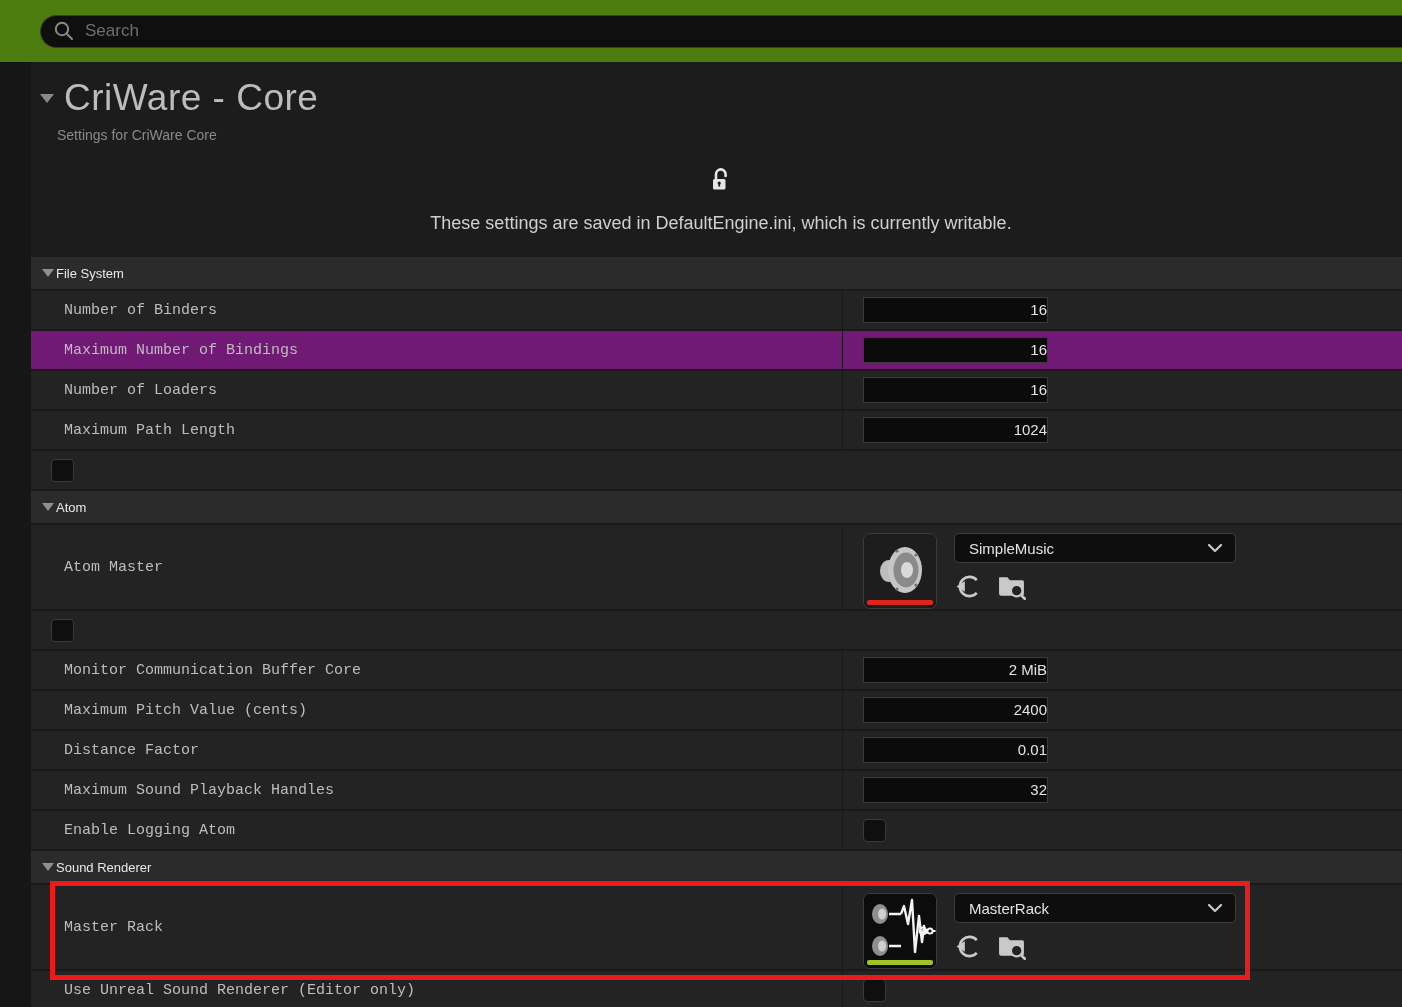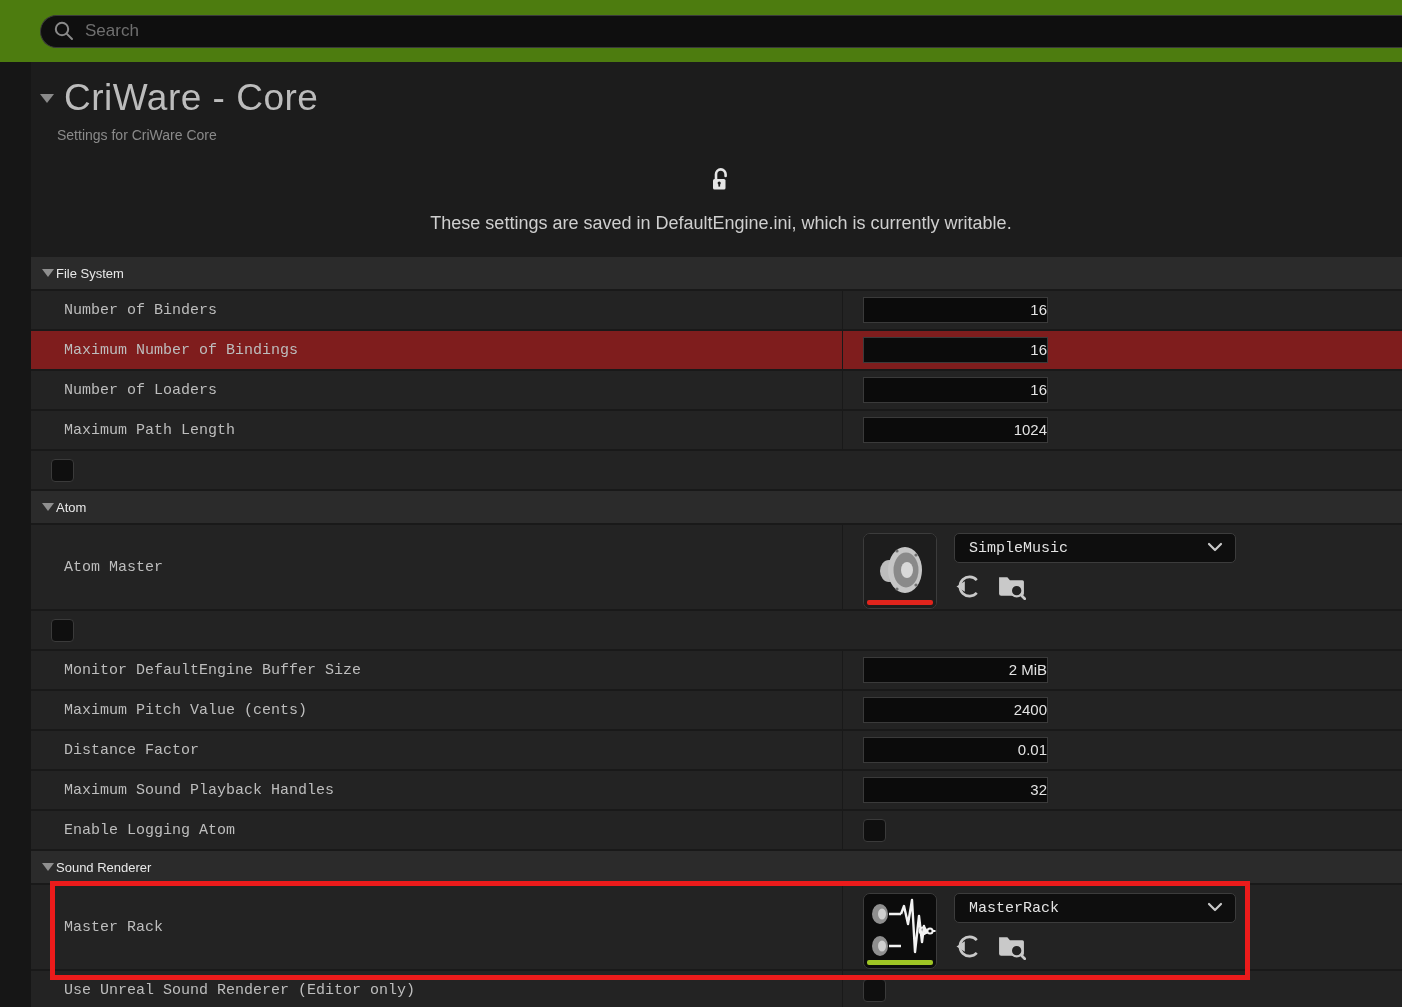--- a/index.html
+++ b/index.html
@@ -32,27 +32,27 @@
   
   .rows { margin:23px 0 0 31px; }
   .section-header { height:34px; background:#2b2b2b; border-bottom:2px solid #191919;
                     display:flex; align-items:center; }
   .caret-sm { width:0; height:0; border-left:6px solid transparent;
               border-right:6px solid transparent; border-top:8px solid #8f8f8f;
               margin-left:11px; }
   .section-label { margin-left:2px; font-size:13px; font-weight:400; color:#e8e8e8; }
 
   .row { display:flex; background:#232323; border-bottom:2px solid #191919; height:40px; }
-  .row.hovered { background:#7f1d1d; }
+  .row.hovered { background:#701a75; }
   .row.tall { height:86px; }
   .row.annotated { position:relative; }
   .cell-label { flex:0 0 812px; border-right:1px solid #191919; display:flex;
                 align-items:center; padding-left:33px; font-size:15px; color:#bdbdbd;font-family:Liberation Mono, monospace; }
   .cell-value { flex:1; display:flex; align-items:center; padding-left:20px; }
-  .row.tall .cell-value { align-items:flex-start; padding-top:8px;font-family:Liberation Mono, monospace; }
+  .row.tall .cell-value { align-items:flex-start; padding-top:8px; }
 
   .textfield { width:185px; height:26px; background:#0b0b0b; border:1px solid #3a3a3a;
                border-radius:0; color:#e3e3e3; font-size:15px; line-height:24px;
                padding-left:15px;text-align:right; }
   .checkbox { width:23px; height:23px; background:#0f0f0f; border:1px solid #3a3a3a;
               border-radius:4px; }
 
   
   .asset-value { display:flex; }
   .thumb { width:74px; height:76px; background:#181818; border:1px solid #3c3c3c;
@@ -206,21 +206,21 @@
       </div>
     </div>
 
     <div class="row">
       <div class="cell-value">
           <div class="checkbox"></div>
         </div>
     </div>
 
     <div class="row">
-      <div class="cell-label">Monitor DefaultEngine Buffer Size</div>
+      <div class="cell-label">Monitor Communication Buffer Core</div>
       <div class="cell-value">
           <div class="textfield">2 MiB</div>
         </div>
     </div>
 
     <div class="row">
       <div class="cell-label">Maximum Pitch Value (cents)</div>
       <div class="cell-value">
           <div class="textfield">2400</div>
         </div>

